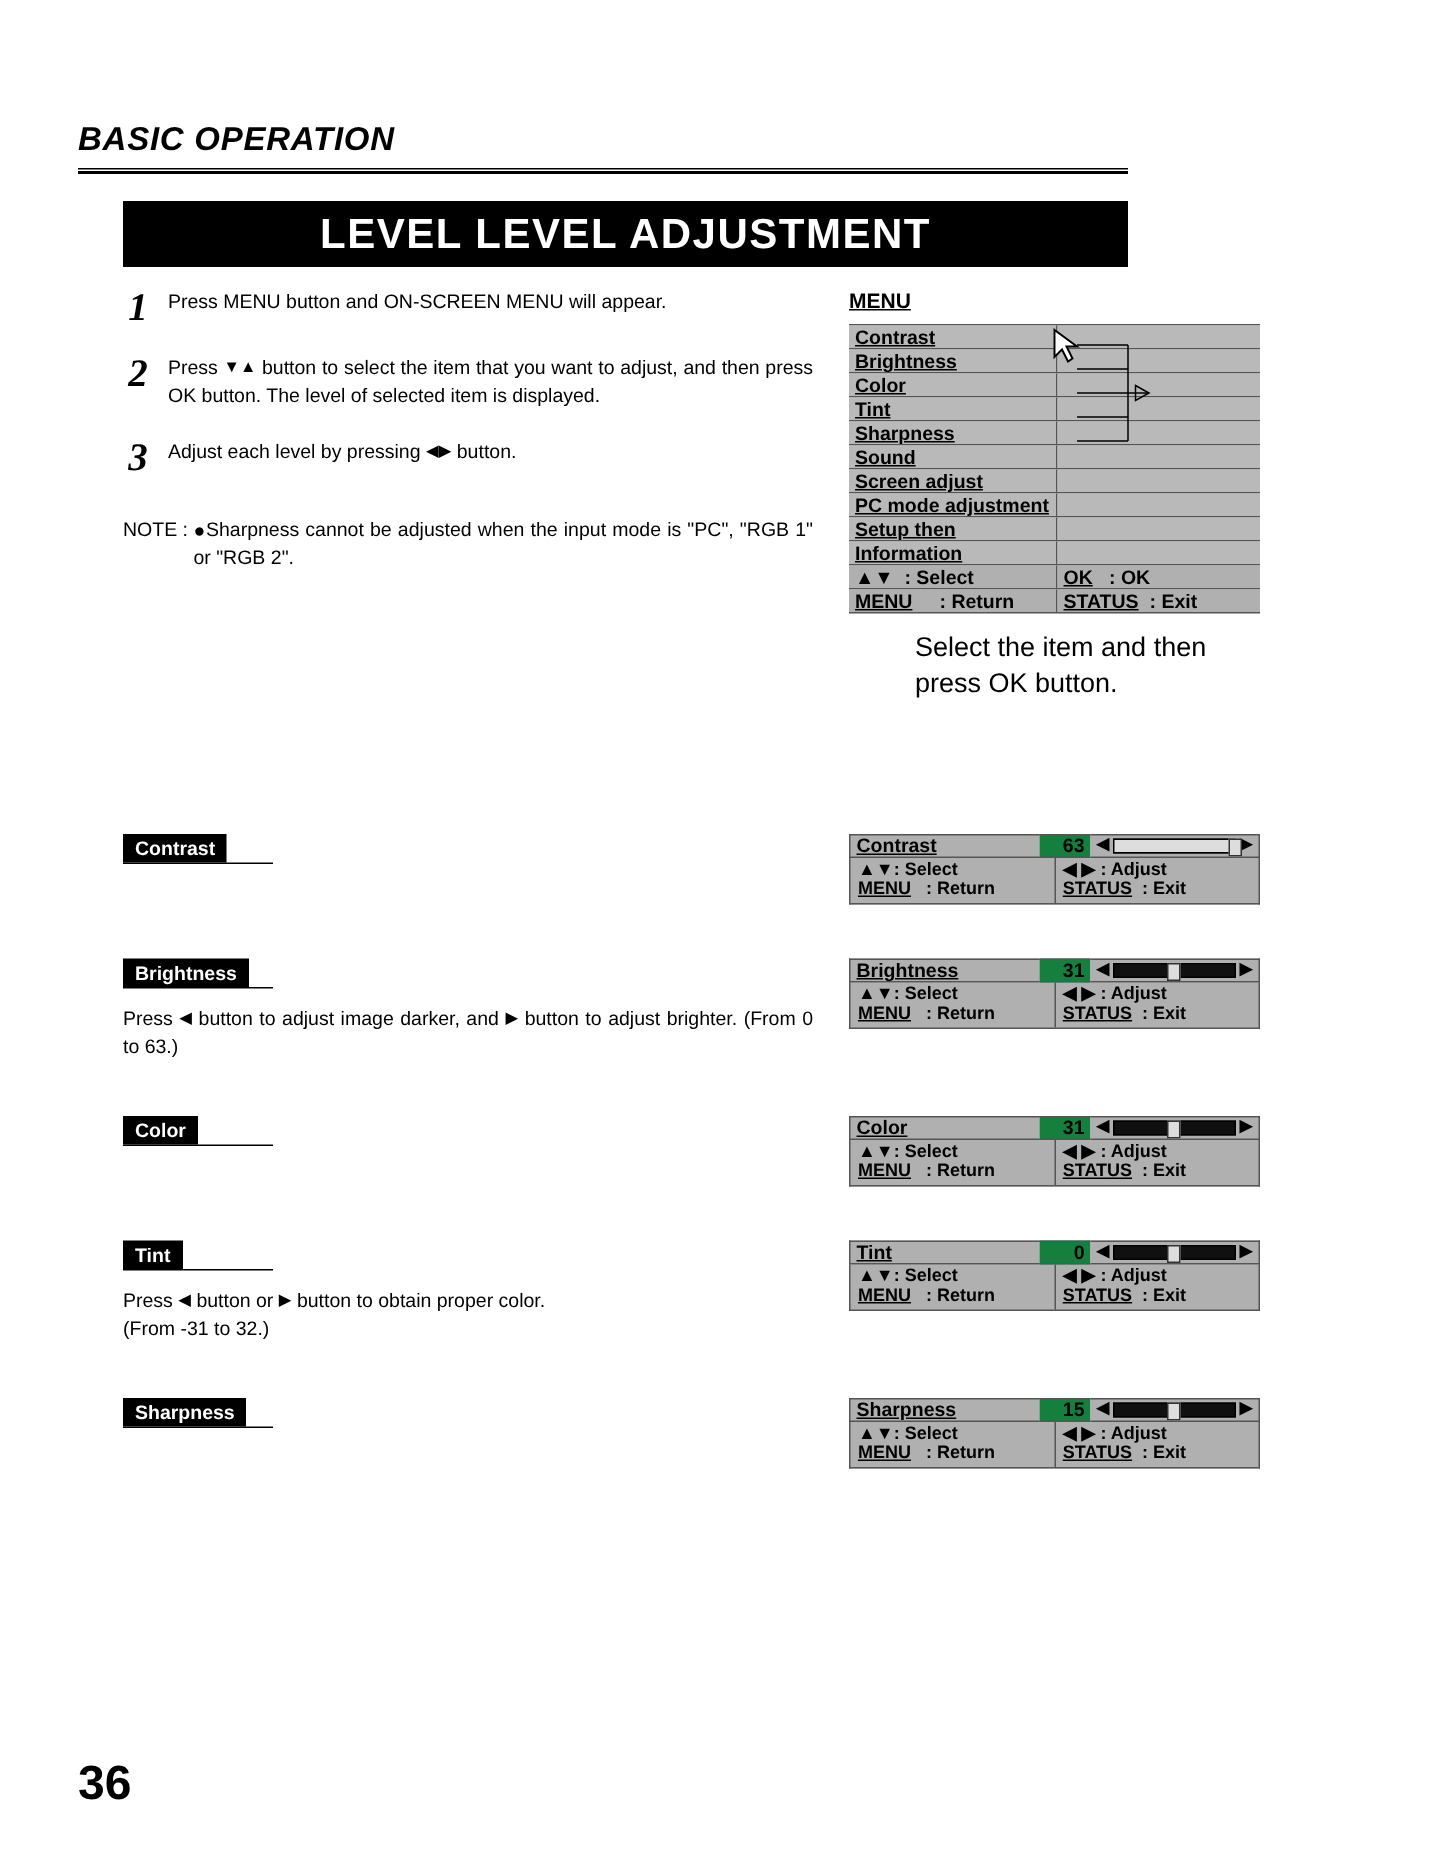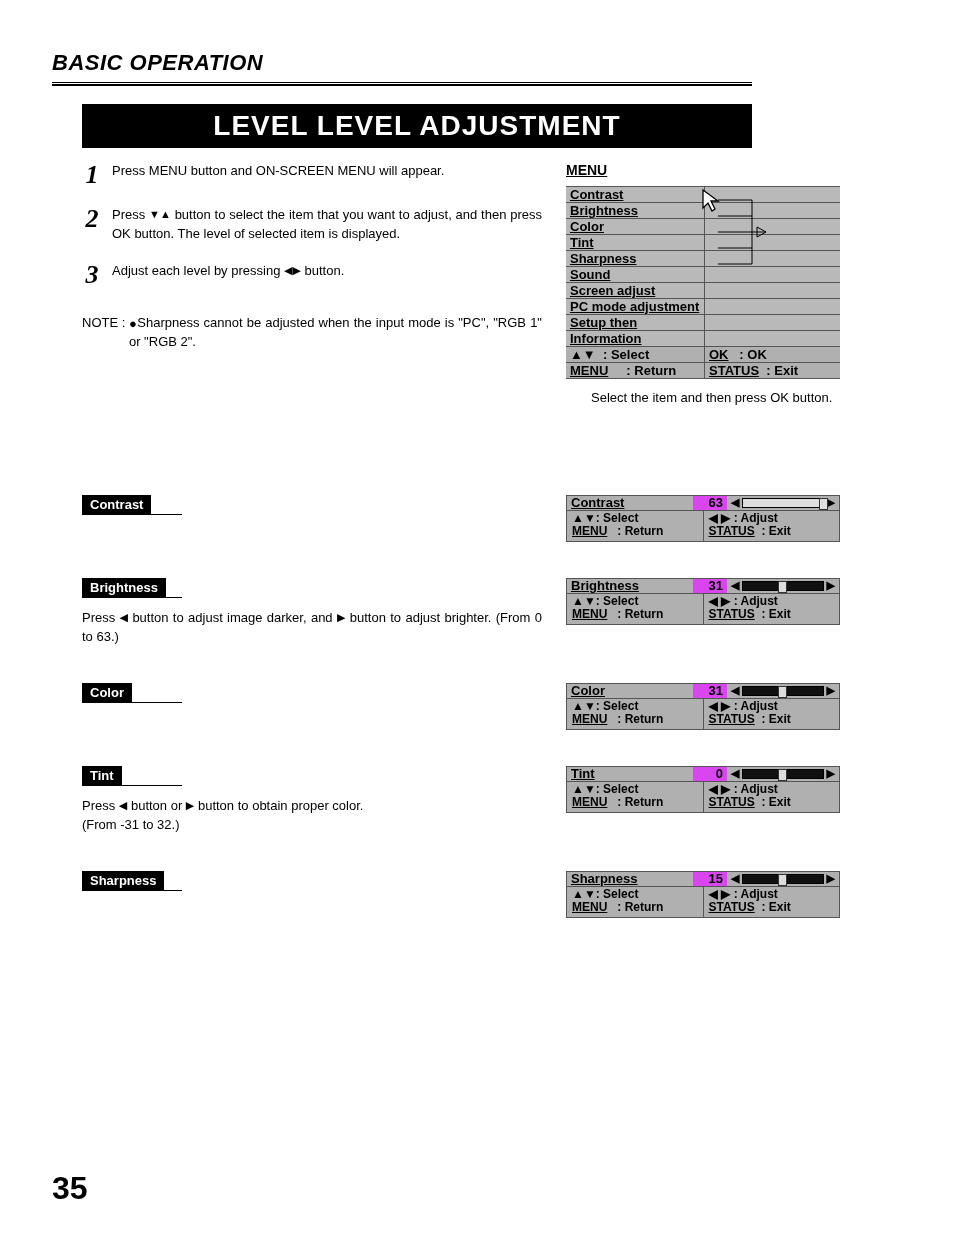--- a/index.html
+++ b/index.html
@@ -1,16 +1,16 @@
 <!DOCTYPE html>
 <html><head>
 <meta charset="utf-8">
 <style>
   html,body{margin:0;padding:0;background:#fff;color:#000;font-family:Helvetica,Arial,sans-serif}
-  .page{width:804px;height:1235px;position:relative;box-sizing:border-box;padding:50px 52px 0 52px}
+  .page{width:804px;height:1235px;position:relative;box-sizing:border-box;padding:80px 52px 0 52px}
   .section-head{font-weight:bold;font-size:22px;font-style:italic;letter-spacing:.5px;border-bottom:1px solid #000;padding-bottom:6px;font-family:Arial,Helvetica,sans-serif}
   .hr2{border-top:2px solid #000;margin-top:1px}
   .banner{background:#000;color:#fff;font-weight:bold;font-size:28px;letter-spacing:1px;text-align:center;padding:6px 0;margin:18px 0 14px 30px;font-family:Arial,Helvetica,sans-serif}
   .cols{display:flex;gap:24px;margin-left:30px}
   .lcol{flex:0 0 460px}
   .rcol{flex:1}
   .step{display:flex;gap:10px;margin-bottom:18px}
   .stepnum{font-family:"Times New Roman",serif;font-style:italic;font-weight:bold;font-size:26px;line-height:1;width:20px;text-align:center}
   .steptxt{font-size:13px;line-height:1.45;flex:1;text-align:justify}
   .note{font-size:13px;line-height:1.45;margin-top:26px;text-align:justify}
@@ -19,33 +19,33 @@
   .bullet{font-size:13px;position:relative;top:1px}
   .tri{display:inline-block;font-size:11px;line-height:1;vertical-align:1px}
   .menu-head{font-weight:bold;text-decoration:underline;font-size:14px;margin-bottom:8px;font-family:Arial,Helvetica,sans-serif}
   .osd-menu{width:274px;font-family:Arial,Helvetica,sans-serif;font-size:13px;font-weight:bold;color:#000}
   .osd-row{display:flex;height:15px;border-top:1px solid #555}
   .osd-row:last-child{border-bottom:1px solid #555}
   .osd-left{flex:0 0 130px;background:#b9b9b9;padding:0 4px;border-right:1px solid #555;display:flex;align-items:center;white-space:nowrap;overflow:hidden}
   .osd-right{flex:1;background:#b9b9b9;padding:0 4px;display:flex;align-items:center}
   .osd-ul{text-decoration:underline}
   .osd-foot .osd-left,.osd-foot .osd-right{background:#b0b0b0}
-  .osd-caption{font-size:13px;line-height:1.35;margin:10px 0 0 25px;font-weight:normal;font-family:Helvetica,Arial,sans-serif}
+  .osd-caption{font-size:18px;line-height:1.35;margin:10px 0 0 44px;font-weight:normal;font-family:Helvetica,Arial,sans-serif}
   .cursor{position:absolute;pointer-events:none}
   .items{margin-top:88px;margin-left:30px}
   .item{display:flex;gap:24px;margin-bottom:36px}
   .item .lcol{flex:0 0 460px}
   .item .rcol{flex:1}
   .pill{display:inline-block;background:#000;color:#fff;font-weight:bold;font-size:13px;padding:2px 8px;font-family:Arial,Helvetica,sans-serif}
   .pill-wrap{border-bottom:1px solid #000;margin-bottom:10px;width:100px}
   .itemtxt{font-size:13px;line-height:1.5;text-align:justify}
   .osd-adj{width:274px;font-family:Arial,Helvetica,sans-serif;font-size:13px;font-weight:bold}
   .osd-t{display:flex;height:16px}
   .osd-t .name{flex:0 0 118px;background:#b0b0b0;border:1px solid #555;border-right:0;display:flex;align-items:center;padding:0 4px}
-  .osd-t .val{flex:0 0 30px;background:#d946ef;border-top:1px solid #555;border-bottom:1px solid #555;display:flex;align-items:center;justify-content:flex-end;padding-right:4px}
+  .osd-t .val{flex:0 0 30px;background:#15803d;border-top:1px solid #555;border-bottom:1px solid #555;display:flex;align-items:center;justify-content:flex-end;padding-right:4px}
   .osd-t .bar{flex:1;background:#b0b0b0;border:1px solid #555;border-left:0;display:flex;align-items:center;padding:0 4px;gap:3px}
   .track{flex:1;height:8px;background:#101010;position:relative;border:1px solid #000}
   .knob{position:absolute;top:-1px;width:7px;height:10px;background:#ddd;border:1px solid #333}
   .fill{position:absolute;left:0;top:0;height:100%;background:#ddd}
   .osd-b{display:flex;height:30px;border:1px solid #555;border-top:0;background:#b0b0b0}
   .osd-b .c{flex:1;padding:1px 5px;line-height:1.15;font-size:12px}
   .osd-b .c:first-child{border-right:1px solid #555}
   .sm{font-size:11px}
   .page-num{position:absolute;left:52px;bottom:28px;font-size:32px;font-weight:bold;font-family:Arial,Helvetica,sans-serif}
 </style>
@@ -329,14 +329,14 @@
               <div class="c">
                 <div>◀ ▶ : Adjust</div>
                 <div><span class="osd-ul">STATUS</span><span>&nbsp;&nbsp;: Exit</span></div>
               </div>
             </div>
           </div>
         </div>
       </div>
     </div>
 
-  <div class="page-num">35</div>
+  <div class="page-num">36</div>
 </div>
 
 </body></html>

